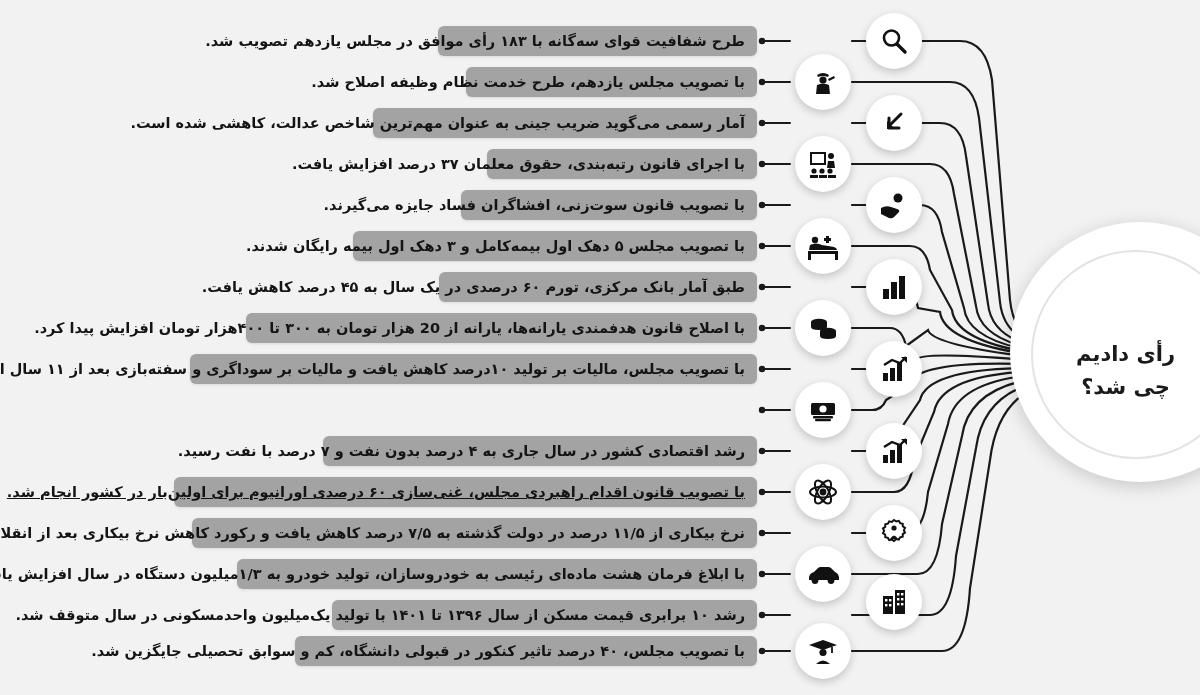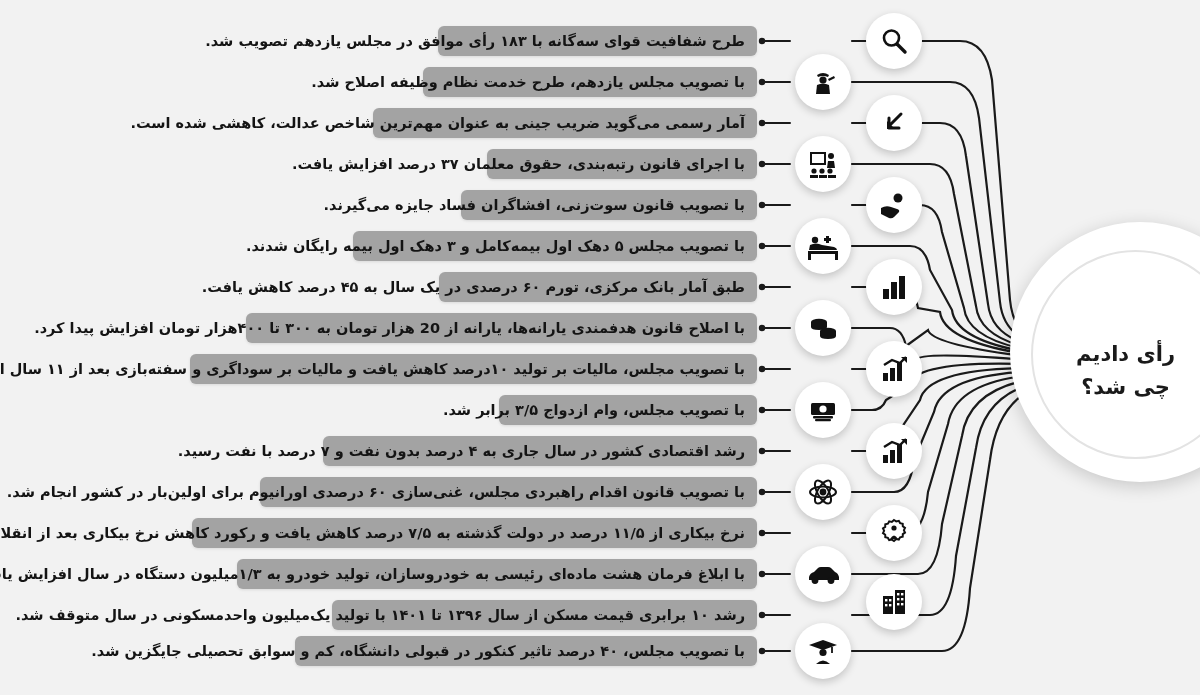--- a/index.html
+++ b/index.html
@@ -163,21 +163,21 @@
   <div class="pill shadowed" style="top:26px; right:443px; width:319px;">
     <span>طرح شفافیت قوای سه‌گانه با ۱۸۳ رأی موافق در مجلس یازدهم تصویب شد.</span>
   </div>
   <div class="icon-bubble" style="top:13px; left:866px;">
     <svg width="30" height="30" viewBox="0 0 30 30">
         <circle cx="12.5" cy="12" r="7.5" fill="none" stroke="#111" stroke-width="2.6"></circle>
         <line x1="18" y1="18" x2="26" y2="26" stroke="#111" stroke-width="3.4" stroke-linecap="round"></line>
       </svg>
   </div>
 
-  <div class="pill shadowed" style="top:67px; right:443px; width:334px;margin-left:28px;">
+  <div class="pill shadowed" style="top:67px; right:443px; width:291px;margin-left:28px;">
     <span>با تصویب مجلس یازدهم، طرح خدمت نظام وظیفه اصلاح شد.</span>
   </div>
   <div class="icon-bubble" style="top:54px; left:795px;">
     <svg width="30" height="30" viewBox="0 0 30 30" fill="#111">
         <path d="M9 8 q6-4 12 0 l-1 2 q-5-2-10 0z"></path>
         <circle cx="15" cy="13" r="3.6"></circle>
         <path d="M9 18 q6-3 12 0 l1 9 h-14z"></path>
         <path d="M20 12 l6-3 1 2 -6 3z"></path>
       </svg>
   </div>
@@ -261,23 +261,20 @@
   <div class="icon-bubble" style="top:341px; left:866px;">
     <svg width="28" height="28" viewBox="0 0 28 28" fill="#111">
         <rect x="3" y="18" width="5" height="8"></rect>
         <rect x="10" y="13" width="5" height="13"></rect>
         <rect x="17" y="7" width="5" height="19"></rect>
         <path d="M4 10 L12 5 L20 8 L26 2" stroke="#111" stroke-width="2.4" fill="none"></path>
         <path d="M21 2 h6 v6z"></path>
       </svg>
   </div>
 
-  <div class="pill shadowed" style="top:395px; right:443px; width:258px;">
-    <span>با تصویب مجلس، وام ازدواج ۳/۵ برابر شد.</span>
-  </div>
   <div class="icon-bubble" style="top:382px; left:795px;">
     <svg width="30" height="26" viewBox="0 0 30 26" fill="#111">
         <rect x="3" y="6" width="24" height="12" rx="1.5"></rect>
         <circle cx="15" cy="12" r="3.6" fill="#fff"></circle>
         <rect x="5" y="19" width="20" height="2.4" rx="1"></rect>
         <rect x="7" y="22" width="16" height="2.2" rx="1"></rect>
       </svg>
   </div>
 
   <div class="pill shadowed" style="top:436px; right:443px; width:434px;">
@@ -286,21 +283,21 @@
   <div class="icon-bubble" style="top:423px; left:866px;">
     <svg width="28" height="28" viewBox="0 0 28 28" fill="#111">
         <rect x="3" y="18" width="5" height="8"></rect>
         <rect x="10" y="13" width="5" height="13"></rect>
         <rect x="17" y="7" width="5" height="19"></rect>
         <path d="M4 10 L12 5 L20 8 L26 2" stroke="#111" stroke-width="2.4" fill="none"></path>
         <path d="M21 2 h6 v6z"></path>
       </svg>
   </div>
 
-  <div class="pill shadowed" style="top:477px; right:443px; width:497px;">
+  <div class="pill shadowed" style="top:477px; right:443px; width:583px;text-decoration:underline;">
     <span>با تصویب قانون اقدام راهبردی مجلس، غنی‌سازی ۶۰ درصدی اورانیوم برای اولین‌بار در کشور انجام شد.</span>
   </div>
   <div class="icon-bubble" style="top:464px; left:795px;">
     <svg width="30" height="30" viewBox="0 0 30 30">
         <circle cx="15" cy="15" r="3.4" fill="#111"></circle>
         <ellipse cx="15" cy="15" rx="13" ry="5.5" fill="none" stroke="#111" stroke-width="2"></ellipse>
         <ellipse cx="15" cy="15" rx="13" ry="5.5" fill="none" stroke="#111" stroke-width="2" transform="rotate(60 15 15)"></ellipse>
         <ellipse cx="15" cy="15" rx="13" ry="5.5" fill="none" stroke="#111" stroke-width="2" transform="rotate(120 15 15)"></ellipse>
       </svg>
   </div>

